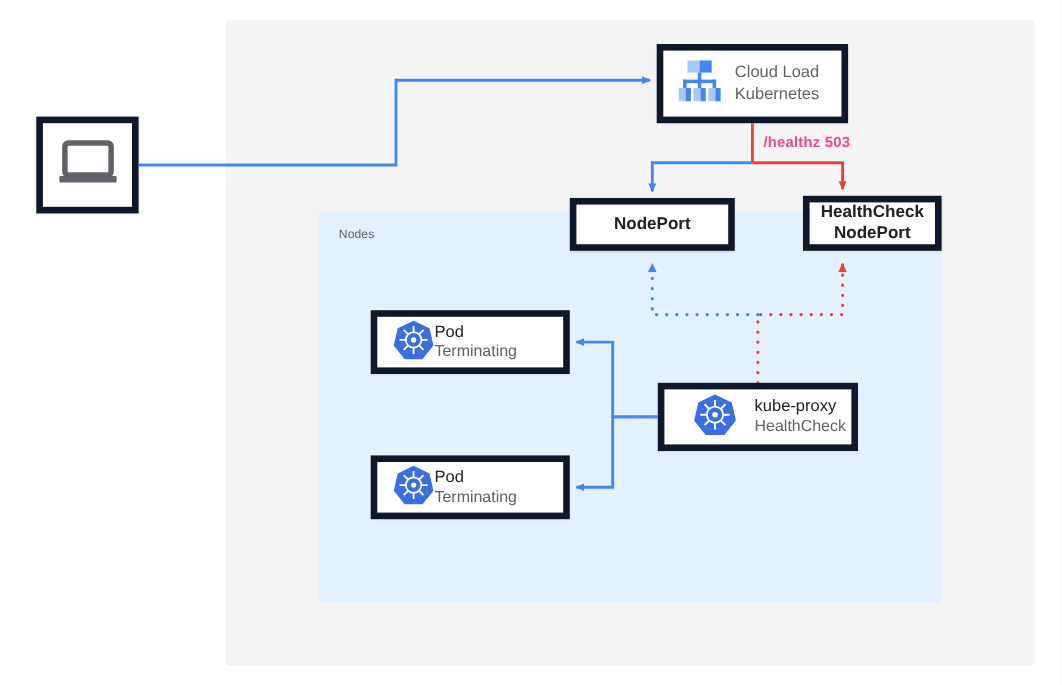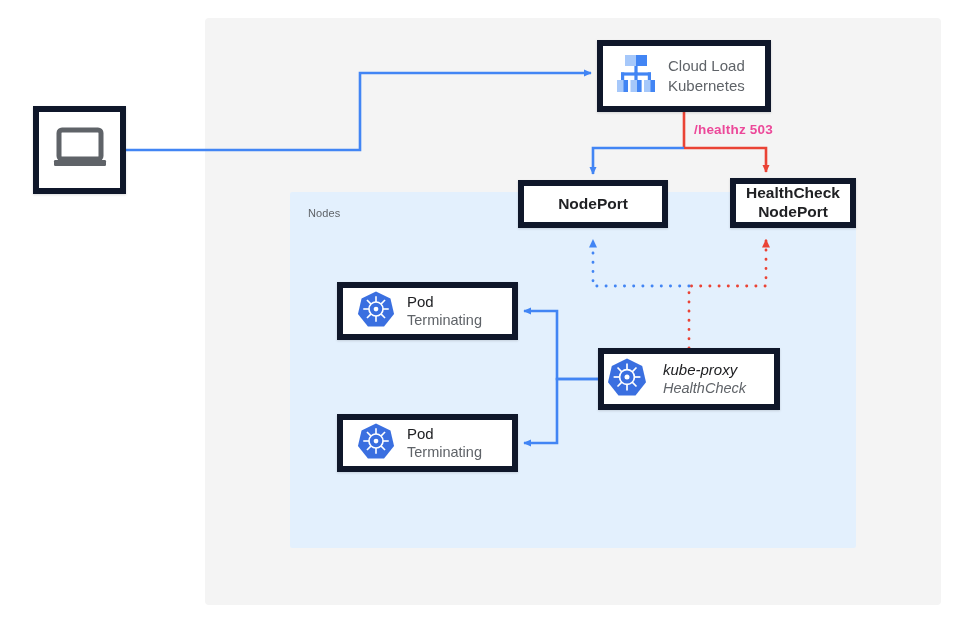--- a/index.html
+++ b/index.html
@@ -98,32 +98,31 @@
     line-height: 1.22;
     white-space: nowrap;
   }
 
   
   .pod-card {
     left: 337px;
     width: 181px;
     height: 58px;
     padding-left: 14px;
-    gap: 12px;
+    gap: 0;
   }
   .pod-top { top: 282px; }
   .pod-bottom { top: 414px; }
   .kubeproxy-card {
     left: 598px;
     top: 348px;
     width: 182px;
     height: 62px;
-    padding-left: 3px;
+    padding-left: 26px;
     gap: 16px;
-    font-style: italic;
   }
   .card-text { display: flex; flex-direction: column; }
   .card-title {
     font-size: 15px;
     color: #202124;
     line-height: 1.32;
     white-space: nowrap;
   }
   .card-sub {
     font-size: 14.5px;

